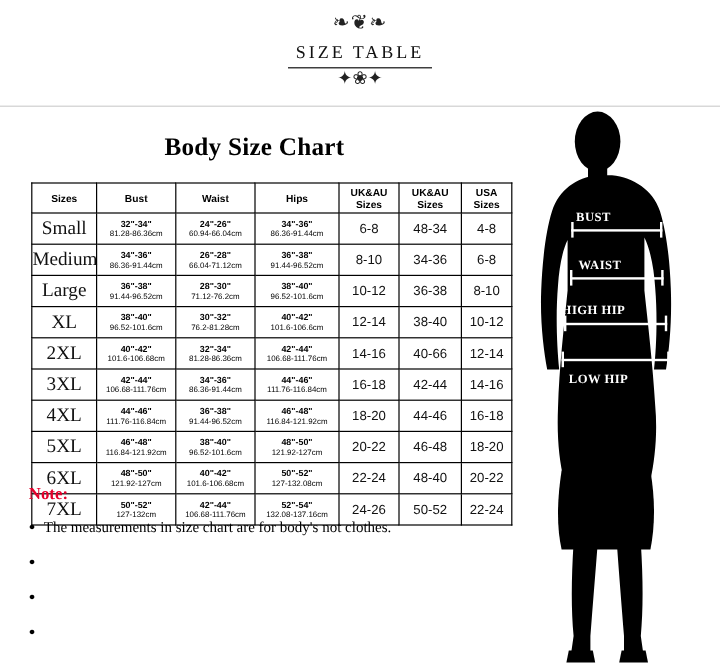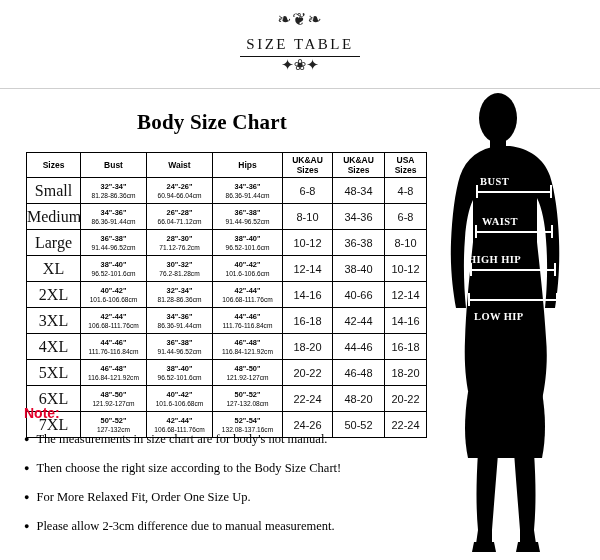--- a/index.html
+++ b/index.html
@@ -69,21 +69,21 @@
   col.c5{width:50px;}
   col.c6{width:52px;}
   col.c7{width:42px;}
 
   
   .note{
     position:absolute;left:24px;top:405px;width:415px;
   }
   .note-title{
     color:#e4002b;font-weight:bold;font-size:14px;
-    font-family:Liberation Sans, sans-serif;margin-bottom:10px;
+    font-family:Liberation Serif, serif;margin-bottom:10px;
   }
   .note-item{
     display:flex;align-items:flex-start;margin-bottom:13px;
     font-family:"Liberation Serif", serif;font-size:12.5px;color:#000;
   }
   .note-item .bullet{
     font-size:9px;line-height:16px;margin-right:7px;color:#000;
   }
   .note-item .txt{line-height:16px;}
 
@@ -288,21 +288,21 @@
             </td>
           <td class="meas">
               <span class="in">40"-42"</span>
               <span class="cm">101.6-106.68cm</span>
             </td>
           <td class="meas">
               <span class="in">50"-52"</span>
               <span class="cm">127-132.08cm</span>
             </td>
           <td class="plain">22-24</td>
-          <td class="plain">48-20</td>
+          <td class="plain">48-40</td>
           <td class="plain">20-22</td>
         </tr>
         <tr>
           <td class="sz">7XL</td>
           <td class="meas">
               <span class="in">50"-52"</span>
               <span class="cm">127-132cm</span>
             </td>
           <td class="meas">
               <span class="in">42"-44"</span>
@@ -318,33 +318,30 @@
         </tr>
       </tbody>
     </table>
   </div>
 
   <div class="note">
     <div class="note-title">Note:</div>
 
     <div class="note-item">
       <span class="bullet">●</span>
-      <span class="txt">The measurements in size chart are for body's not manual.</span>
+      <span class="txt">The measurements in size chart are for body's not clothes.</span>
     </div>
     <div class="note-item">
       <span class="bullet">●</span>
-      <span class="txt">Then choose the right size according to the Body Size Chart!</span>
     </div>
     <div class="note-item">
       <span class="bullet">●</span>
-      <span class="txt">For More Relaxed Fit, Order One Size Up.</span>
     </div>
     <div class="note-item">
       <span class="bullet">●</span>
-      <span class="txt">Please allow 2-3cm difference due to manual measurement.</span>
     </div>
   </div>
 
   <div class="figure">
     <svg width="170" height="468" viewBox="0 0 170 468">
 
       <ellipse cx="68" cy="26" rx="19" ry="25" fill="#000"></ellipse>
 
       <rect x="60" y="46" width="16" height="14" fill="#000"></rect>
 

